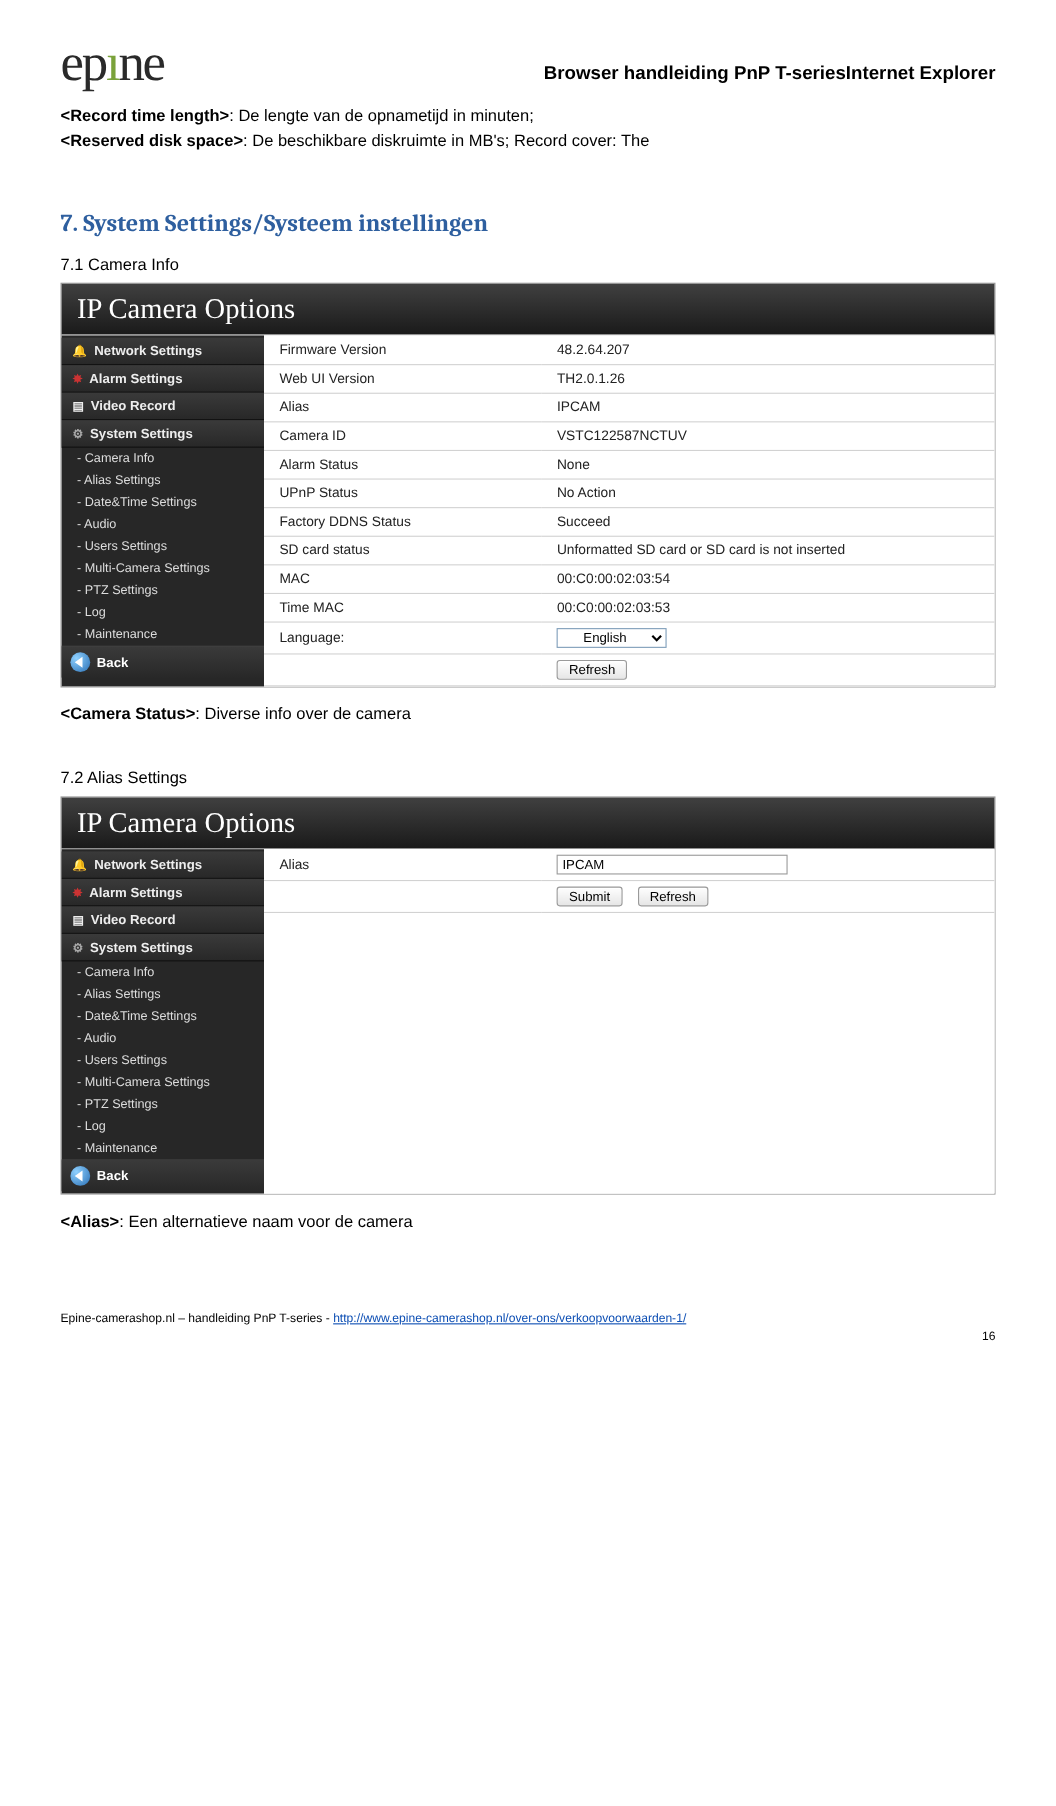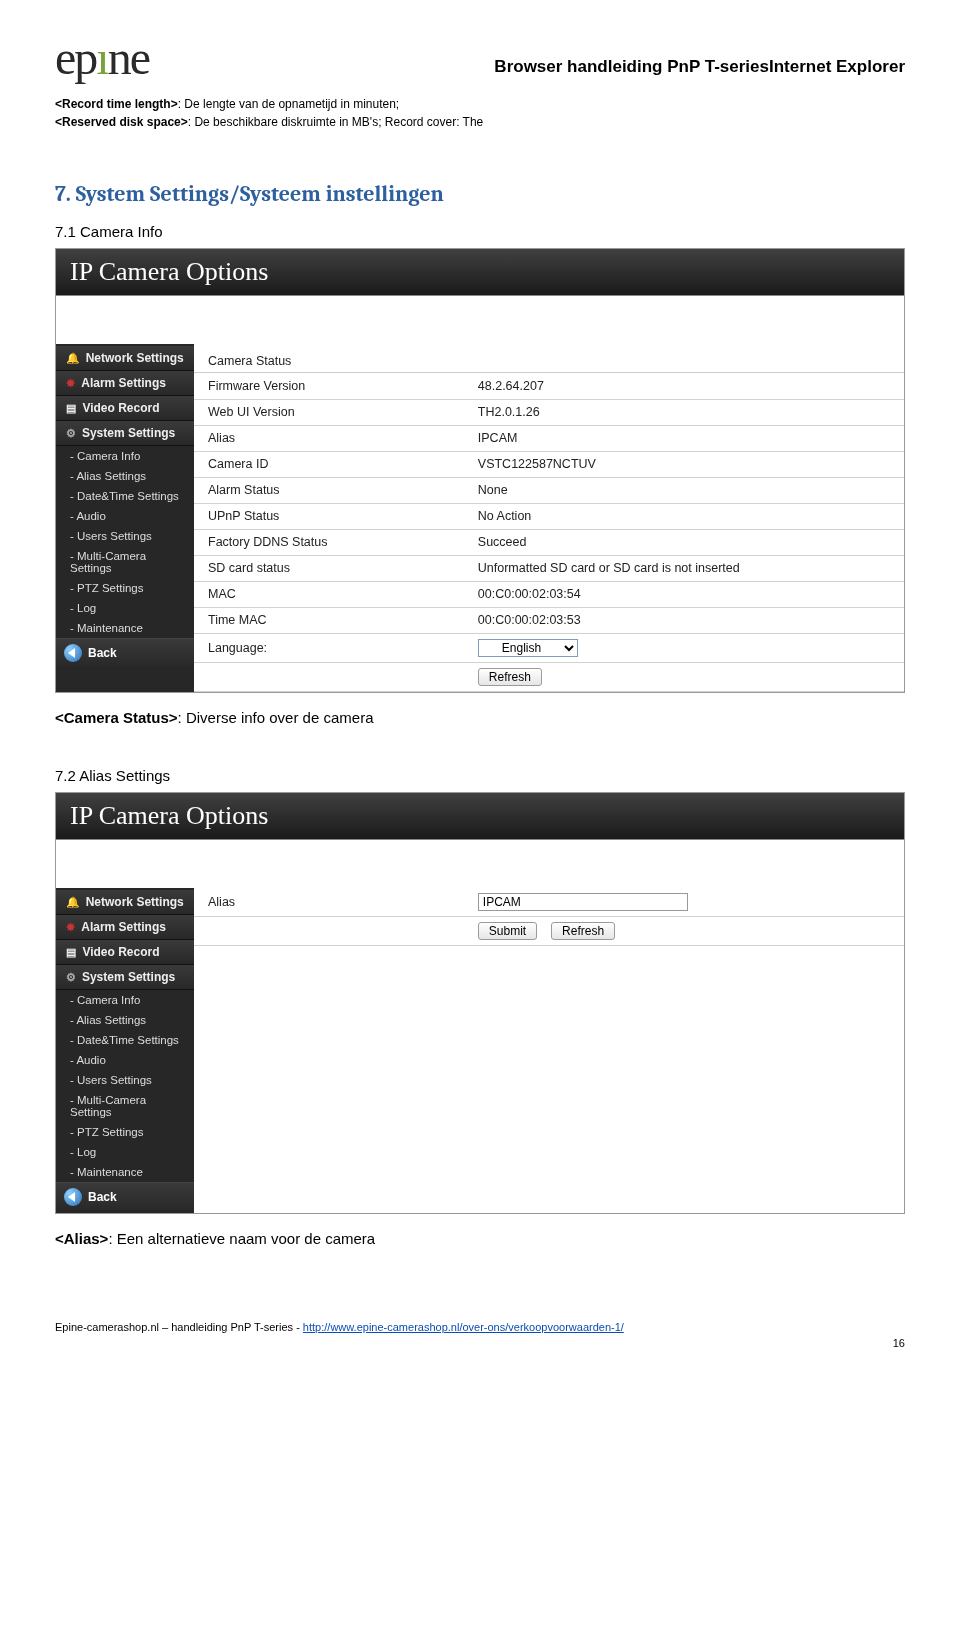--- a/index.html
+++ b/index.html
@@ -28,21 +28,21 @@
   .doc-title {
     font-family: Verdana, Arial, sans-serif;
     font-weight: bold;
     font-size: 17px;
     margin-top: -30px;
     margin-bottom: 18px;
     text-align: right;
   }
   .body-text {
     font-family: Verdana, Arial, sans-serif;
-    font-size: 12px;
+    font-size: 15px;
     line-height: 1.5;
     margin-bottom: 50px;
   }
   .body-text b { font-weight: bold; }
   h2.section {
     font-family: Cambria, 'Times New Roman', serif;
     color: #2e5f9f;
     font-size: 22px;
     font-weight: bold;
     margin-bottom: 16px;
@@ -52,37 +52,36 @@
     font-size: 15px;
     margin-bottom: 8px;
   }
   
   .panel {
     border: 1px solid #999;
     background: #fff;
     display: flex;
     flex-direction: column;
     margin-bottom: 14px;
-    gap: 48px;
   }
   .panel-header {
     background: linear-gradient(#404040, #1a1a1a);
     color: #fff;
     font-family: Georgia, 'Times New Roman', serif;
     font-size: 26px;
     padding: 8px 14px;
     border-bottom: 1px solid #888;
   }
   .panel-body {
     display: flex;
     background: #fff;
     min-height: 100px;
   }
   .sidebar {
-    width: 138px;
+    width: 184px;
     background: #272727;
     color: #fff;
     font-family: Tahoma, Verdana, sans-serif;
     font-size: 12px;
     padding: 2px 0;
   }
   .sidebar .side-item {
     padding: 5px 8px 5px 10px;
     display: flex;
     align-items: center;
@@ -238,21 +237,20 @@
       <div class="side-sub">- Multi-Camera Settings</div>
       <div class="side-sub">- PTZ Settings</div>
       <div class="side-sub">- Log</div>
       <div class="side-sub">- Maintenance</div>
       <div class="side-back">
           <span class="icon-back"></span>
           <span>Back</span>
         </div>
     </div>
     <div class="content">
-      <div class="ct-header">Camera Status</div>
       <table class="info">
         <tbody>
             <tr>
               <td>Firmware Version</td>
               <td>48.2.64.207</td>
             </tr>
         <tr>
               <td>Web UI Version</td>
               <td>TH2.0.1.26</td>
             </tr>

